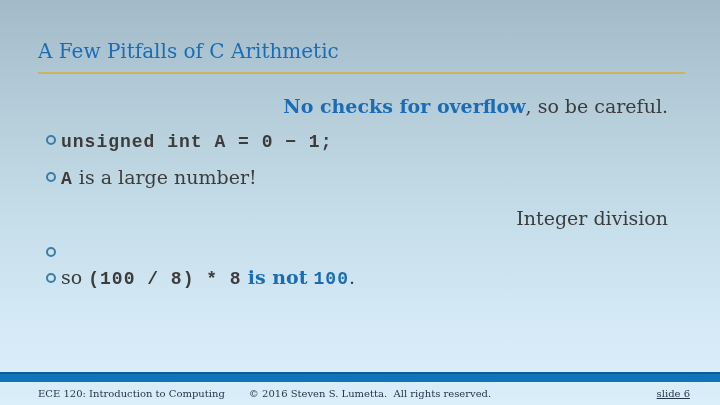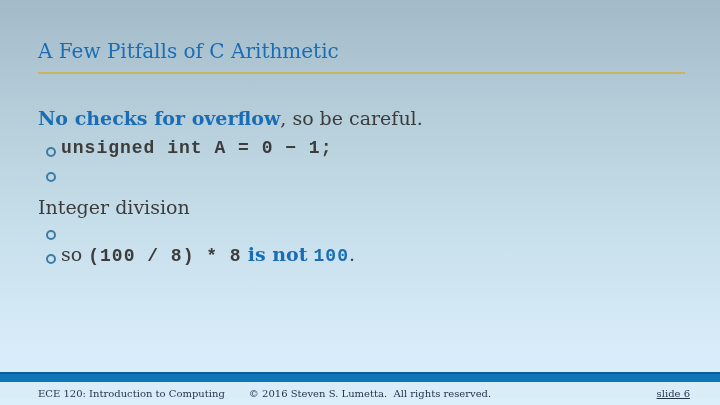--- a/index.html
+++ b/index.html
@@ -13,23 +13,23 @@
     font-size:20px; line-height:28px; color:#1a6db5;
   }
   .rule {
     position:absolute; left:38px; top:72px; width:647px; height:2px;
     background:#c9b55f;
   }
   .content {
     position:absolute; left:38px; top:93px; width:630px;
     color:#3c3c3c; font-size:19px;
   }
-  .p-head { line-height:26px; margin:12px 0 2px 0; }
+  .p-head { line-height:26px; margin:0 0 2px 0;text-align:right; }
   .g2 { margin-top:12px; margin-bottom:2px; }
-  .bullet { display:flex; margin:2px 0 2px 8px;align-items:center; }
+  .bullet { display:flex; margin:8px 0 2px 8px; }
   .ring {
     flex:0 0 auto; width:6px; height:6px; border:2px solid #3b7da6;
     border-radius:50%; margin:8px 5px 0 0; background:transparent;
   }
   .btext { line-height:27px; }
   .bline { line-height:24px; }
   .blue-b { color:#1a6db5; font-weight:bold; }
   .green-b { color:#1da155; font-weight:bold; }
   .mono {
     font-family:"Liberation Mono", monospace; font-weight:bold;
@@ -60,20 +60,21 @@
 
     <div class="p-head"><span class="blue-b">No checks for overflow</span><span>, so be careful.</span></div>
 
     <div class="bullet">
       <span class="ring"></span>
       <div class="btext"><span class="mono">unsigned int A = 0 − 1;</span></div>
     </div>
 
     <div class="bullet">
       <span class="ring"></span>
+      <div class="btext"><span class="mono">A</span><span> is a large number!</span></div>
     </div>
 
     <div class="p-head g2">Integer division</div>
 
     <div class="bullet">
       <span class="ring"></span>
     </div>
 
     <div class="bullet">
       <span class="ring"></span>

